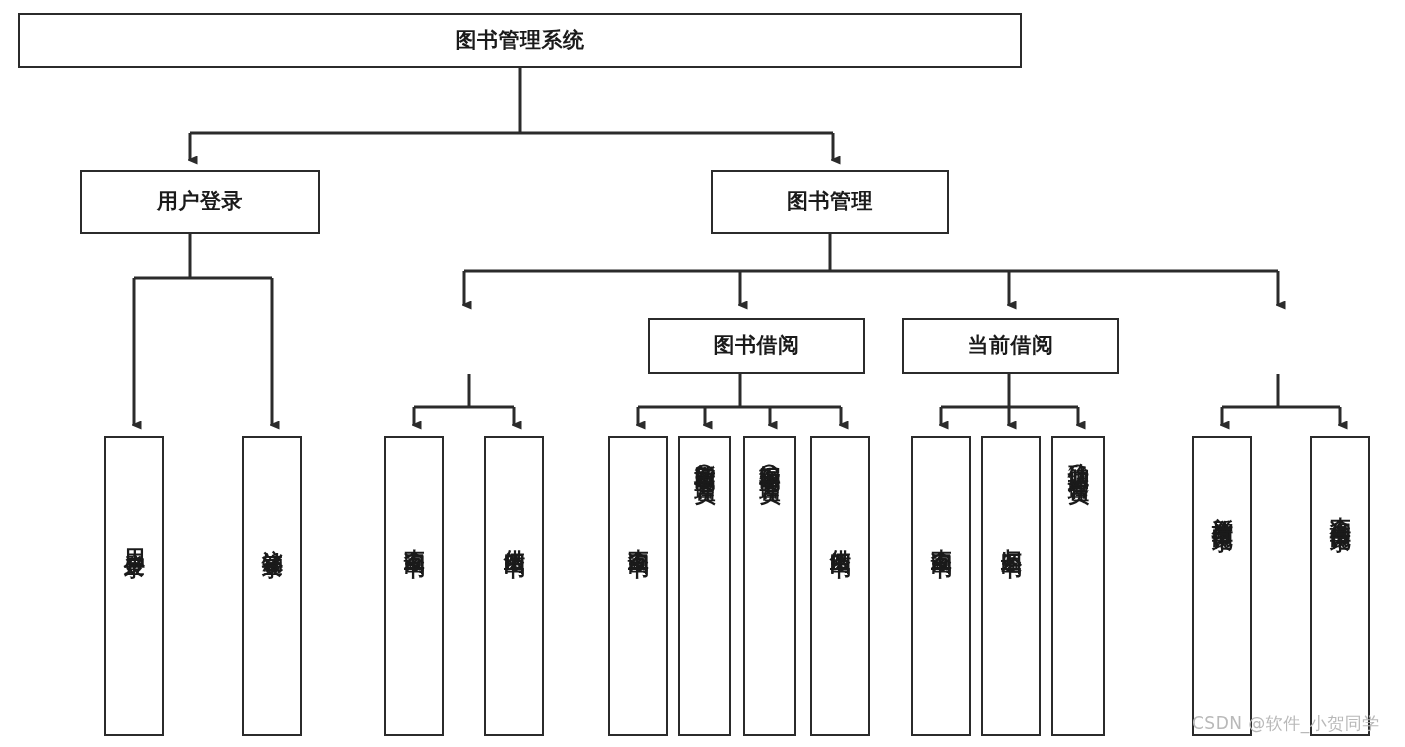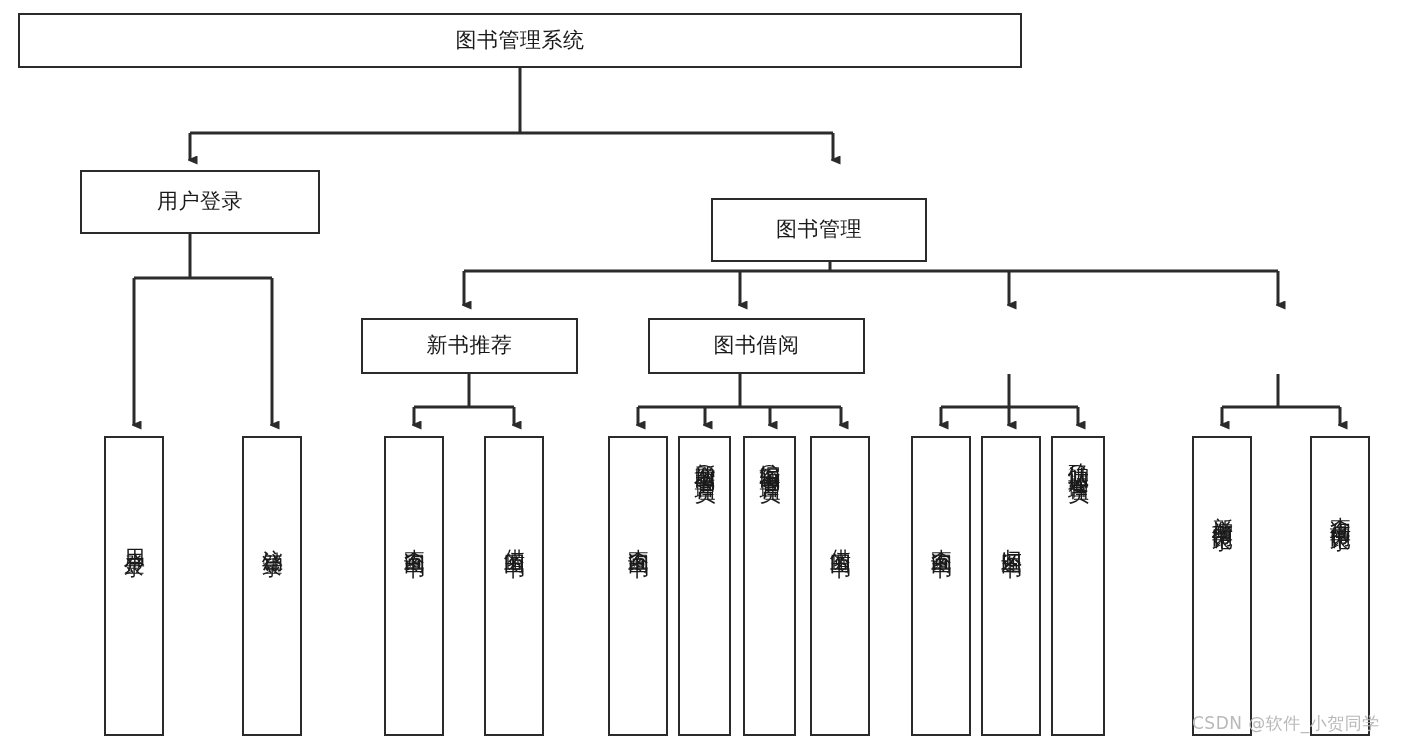--- a/index.html
+++ b/index.html
@@ -35,20 +35,21 @@
     display: flex;
     align-items: center;
     justify-content: center;
     color: #1a1a1a;
   }
   .node-label {
     display: block;
     text-align: left;
     line-height: 1.12;
     color: #1a1a1a;
+    font-weight: bold;
   }
   .node.horizontal .node-label {
     font-size: 21px;
     letter-spacing: 0.5px;
     white-space: nowrap;
   }
   .node.root .node-label {
     font-size: 21px;
   }
   .node.vertical {
@@ -137,30 +138,30 @@
     </g>
   </svg>
 
   <div class="node root horizontal" style="left:18px; top:13px; width:1004px; height:55px;">
     <span class="node-label">图书管理系统</span>
   </div>
 
   <div class="node horizontal" style="left:80px; top:170px; width:240px; height:64px;">
     <span class="node-label">用户登录</span>
   </div>
-  <div class="node horizontal" style="left:711px; top:170px; width:216px; height:64px;margin-top:28px;">
+  <div class="node horizontal" style="left:711px; top:170px; width:238px; height:64px;">
     <span class="node-label">图书管理</span>
   </div>
 
-  <div class="node horizontal" style="left:361px; top:318px; width:217px; height:56px;">
-    <span class="node-label">新书推荐</span>
-  </div>
   <div class="node horizontal" style="left:632px; top:318px; width:217px; height:56px;margin-left:16px;">
     <span class="node-label">图书借阅</span>
   </div>
+  <div class="node horizontal" style="left:902px; top:318px; width:217px; height:56px;">
+    <span class="node-label">当前借阅</span>
+  </div>
 
   <div class="node vertical mid2" style="left:104px; top:436px; width:60px; height:300px;">
     <span class="node-label">用户登录</span>
   </div>
   <div class="node vertical mid2" style="left:242px; top:436px; width:60px; height:300px;">
     <span class="node-label">注销登录</span>
   </div>
 
   <div class="node vertical mid2" style="left:384px; top:436px; width:60px; height:300px;">
     <span class="node-label">查询图书</span>

